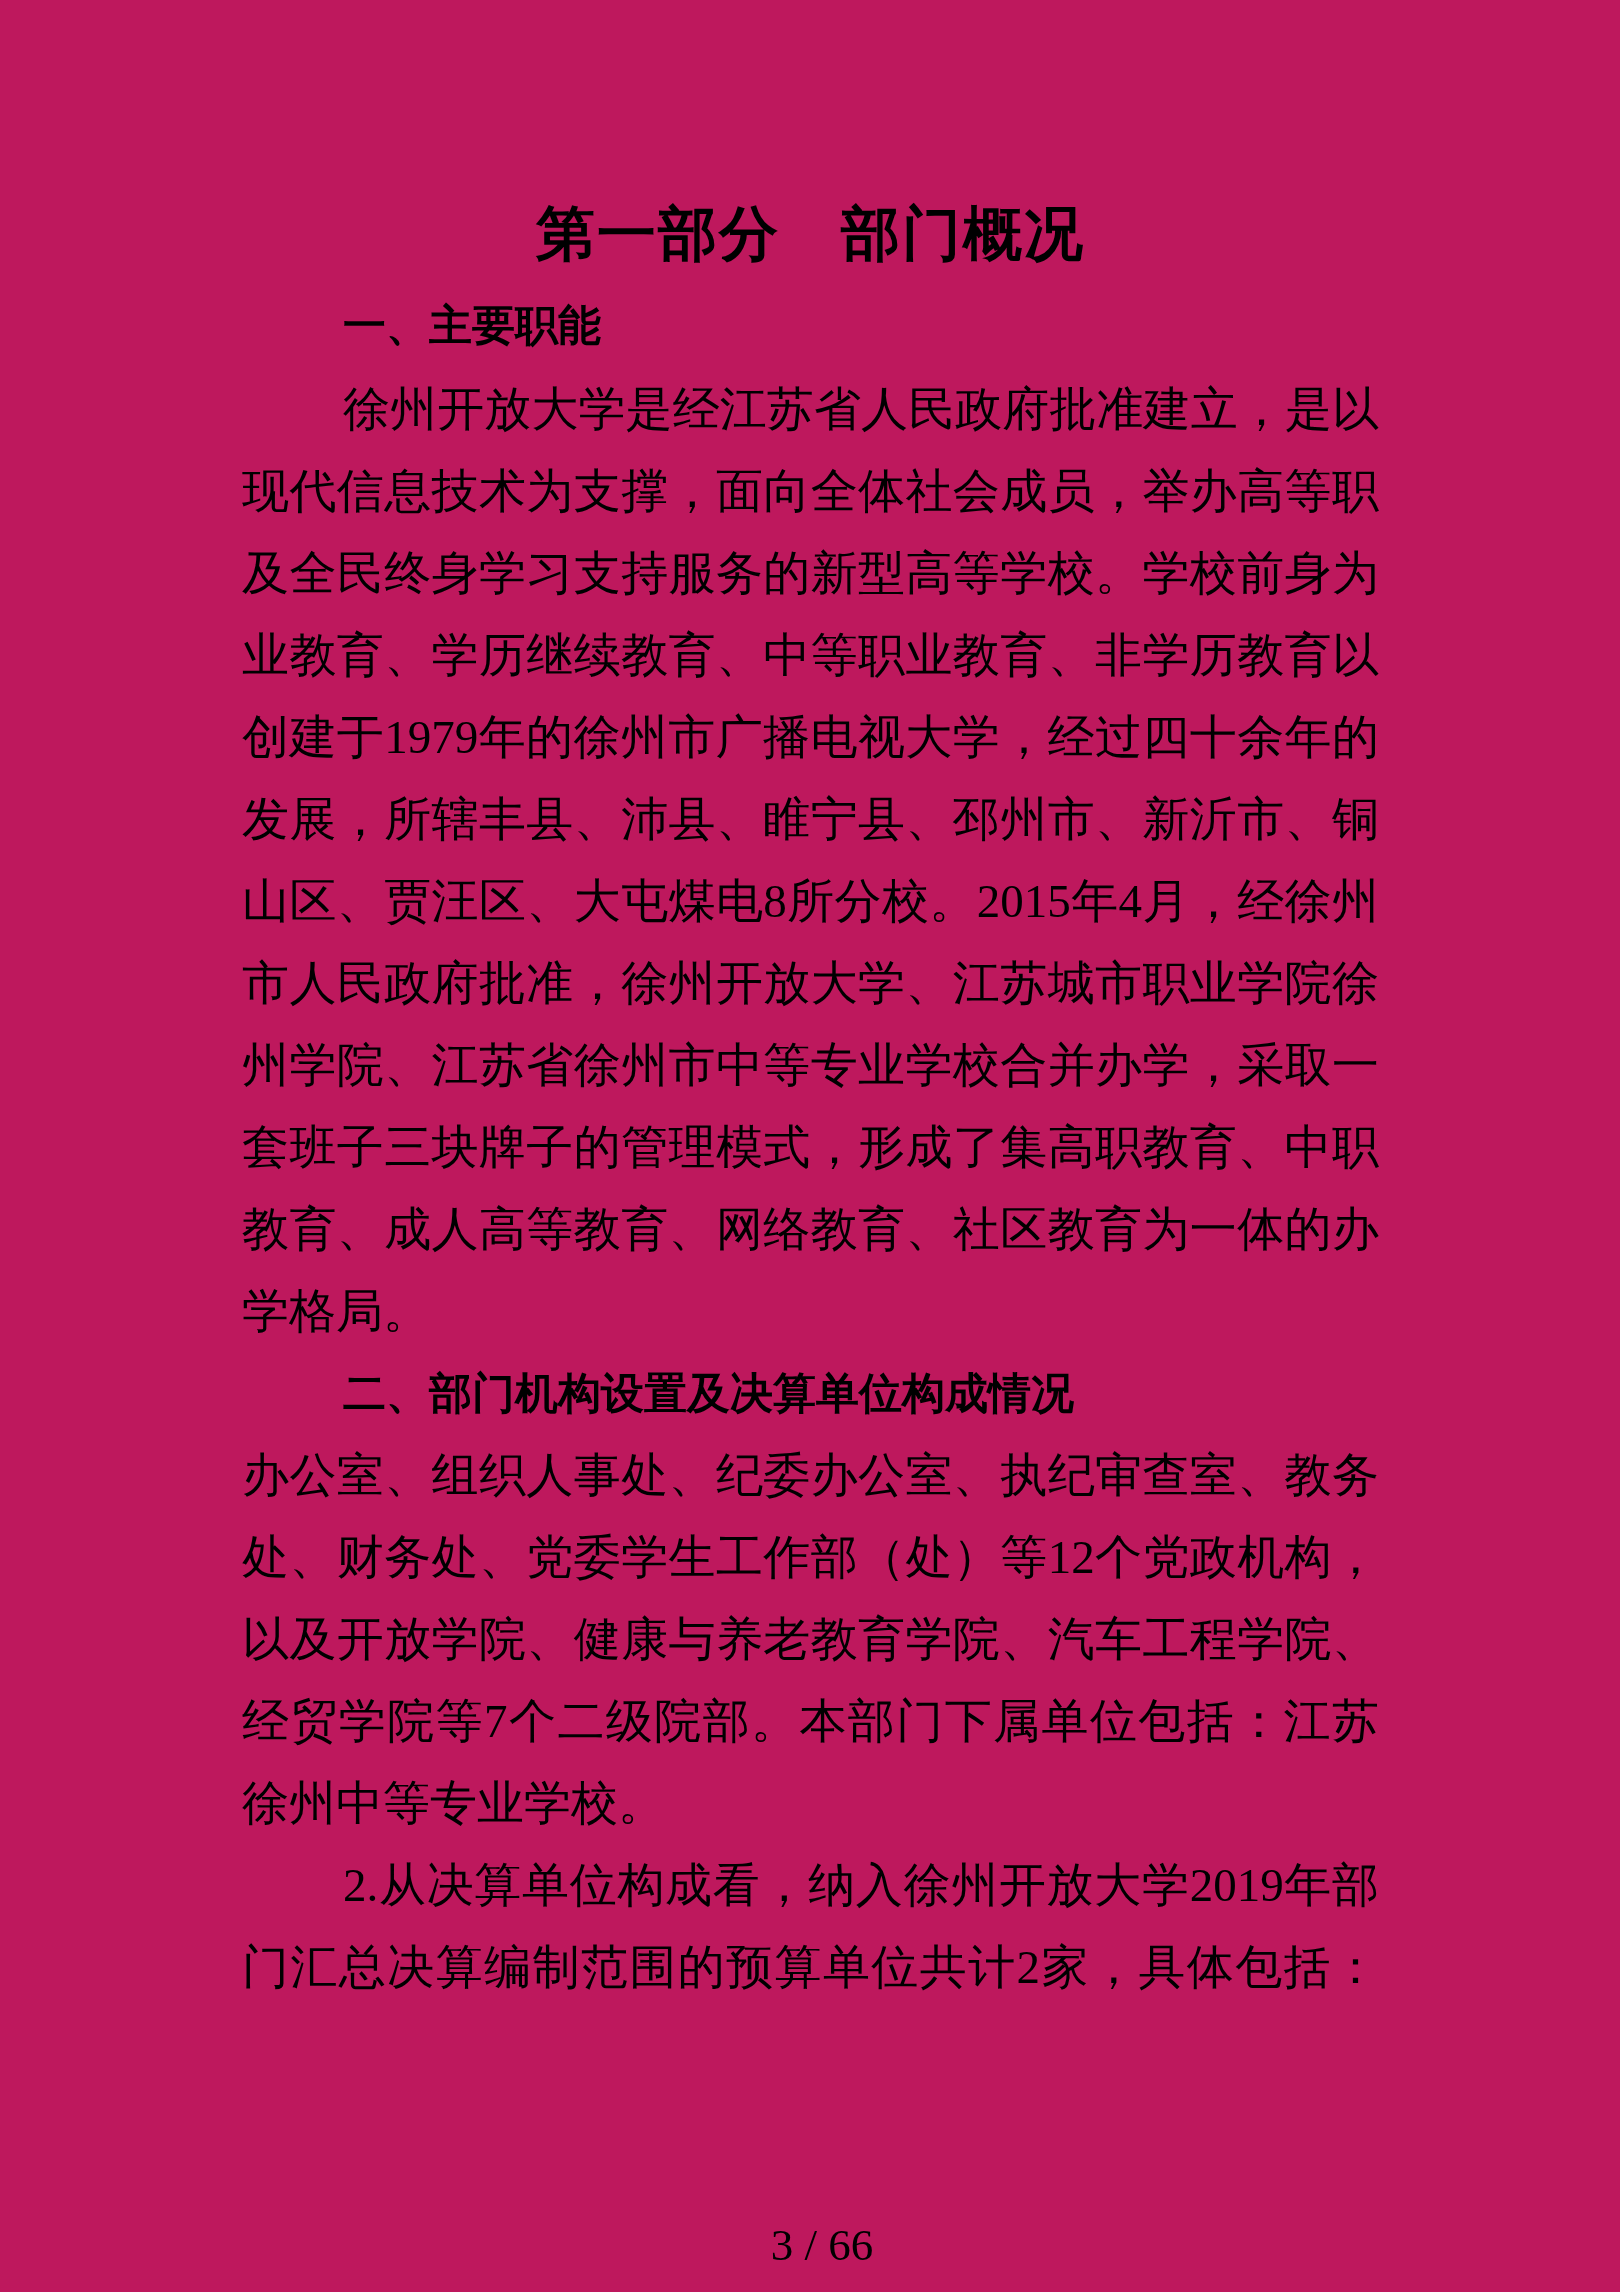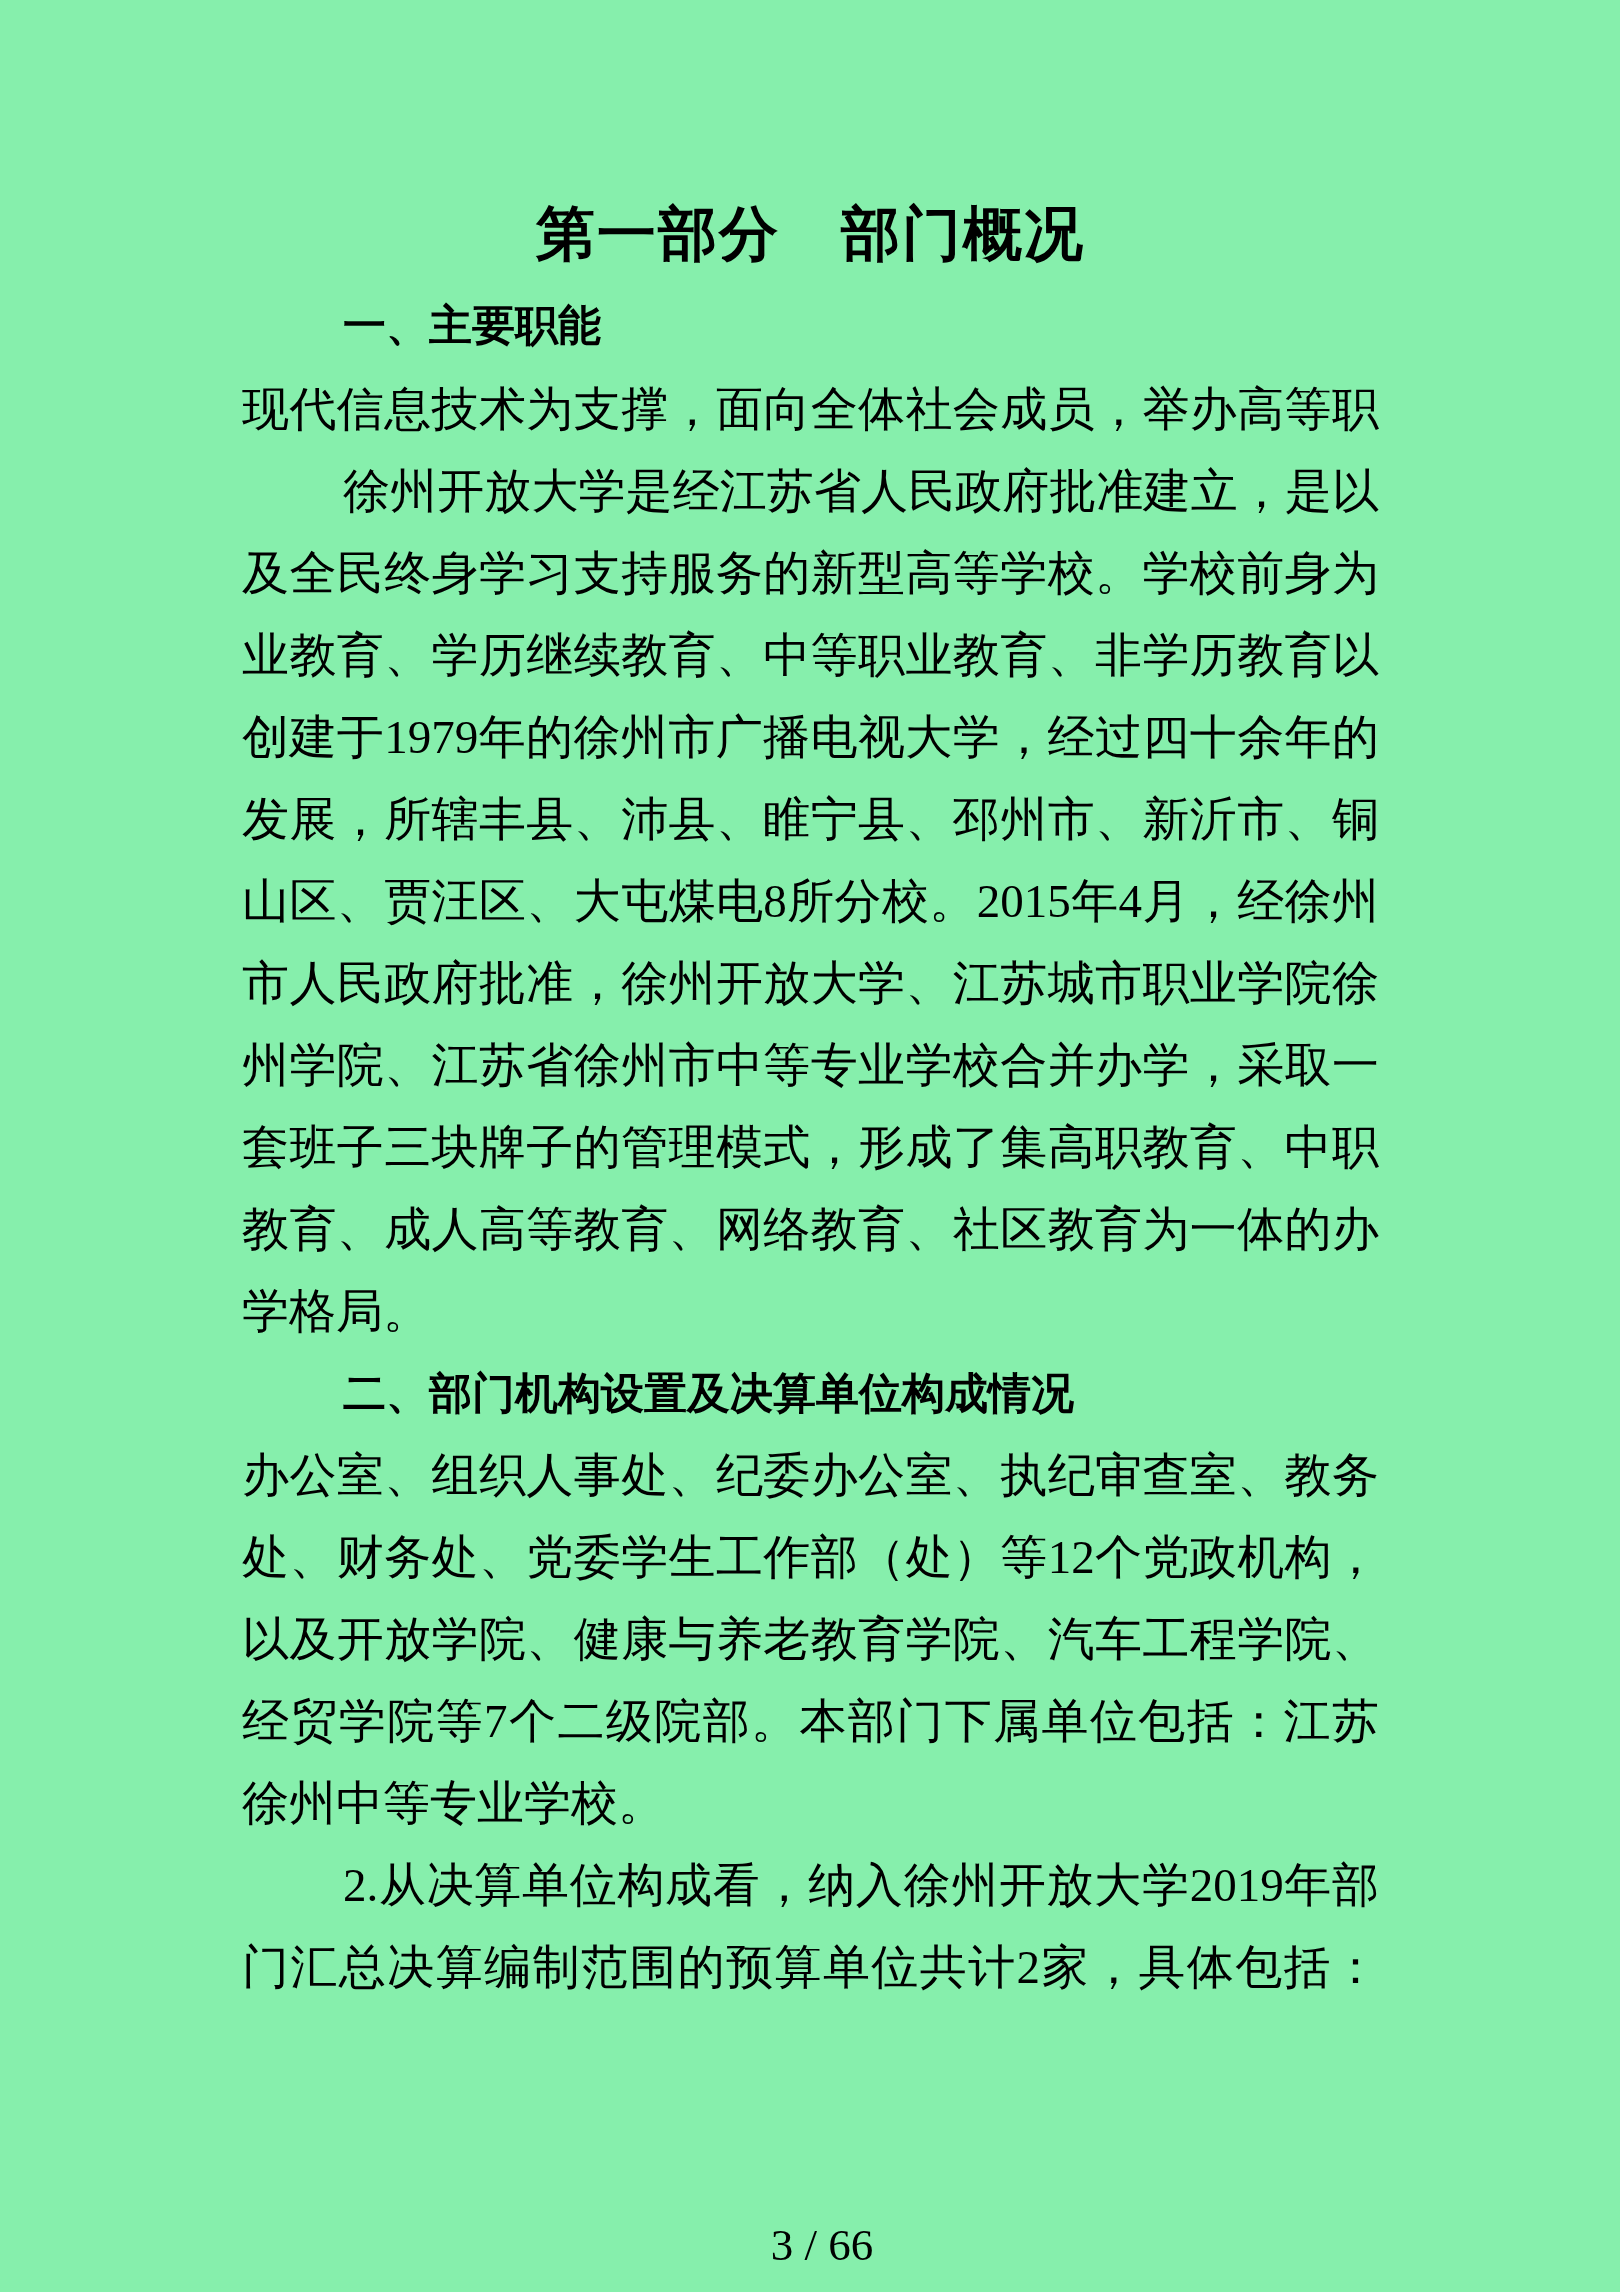--- a/index.html
+++ b/index.html
@@ -4,21 +4,21 @@
 <style>
   * { margin: 0; padding: 0; box-sizing: border-box; }
   html, body {
     width: 1620px; height: 2293px;
     background: #ffffff;
     font-family: "Liberation Serif", "DejaVu Serif", serif;
   }
   .page {
     position: relative;
     width: 1620px; height: 2293px;
-    background: #86efac;
+    background: #be185d;
     color: #000000;
     overflow: hidden;
   }
   .column {
     position: absolute;
     left: 242px; top: 186px;
     width: 1137px;
   }
   .doc-title {
     font-family: "Liberation Sans", "DejaVu Sans", sans-serif;
@@ -67,22 +67,22 @@
 </head>
 <body>
 
 <div class="page">
   <div class="column">
 
     <div class="doc-title">第一部分　部门概况</div>
 
     <div class="heading primary">一、主要职能</div>
 
+    <div class="line para-start">徐州开放大学是经江苏省人民政府批准建立，是以</div>
     <div class="line">现代信息技术为支撑，面向全体社会成员，举办高等职</div>
-    <div class="line para-start">徐州开放大学是经江苏省人民政府批准建立，是以</div>
     <div class="line">及全民终身学习支持服务的新型高等学校。学校前身为</div>
     <div class="line">业教育、学历继续教育、中等职业教育、非学历教育以</div>
     <div class="line">创建于1979年的徐州市广播电视大学，经过四十余年的</div>
     <div class="line">发展，所辖丰县、沛县、睢宁县、邳州市、新沂市、铜</div>
     <div class="line">山区、贾汪区、大屯煤电8所分校。2015年4月，经徐州</div>
     <div class="line">市人民政府批准，徐州开放大学、江苏城市职业学院徐</div>
     <div class="line">州学院、江苏省徐州市中等专业学校合并办学，采取一</div>
     <div class="line">套班子三块牌子的管理模式，形成了集高职教育、中职</div>
     <div class="line">教育、成人高等教育、网络教育、社区教育为一体的办</div>
     <div class="line para-end">学格局。</div>

